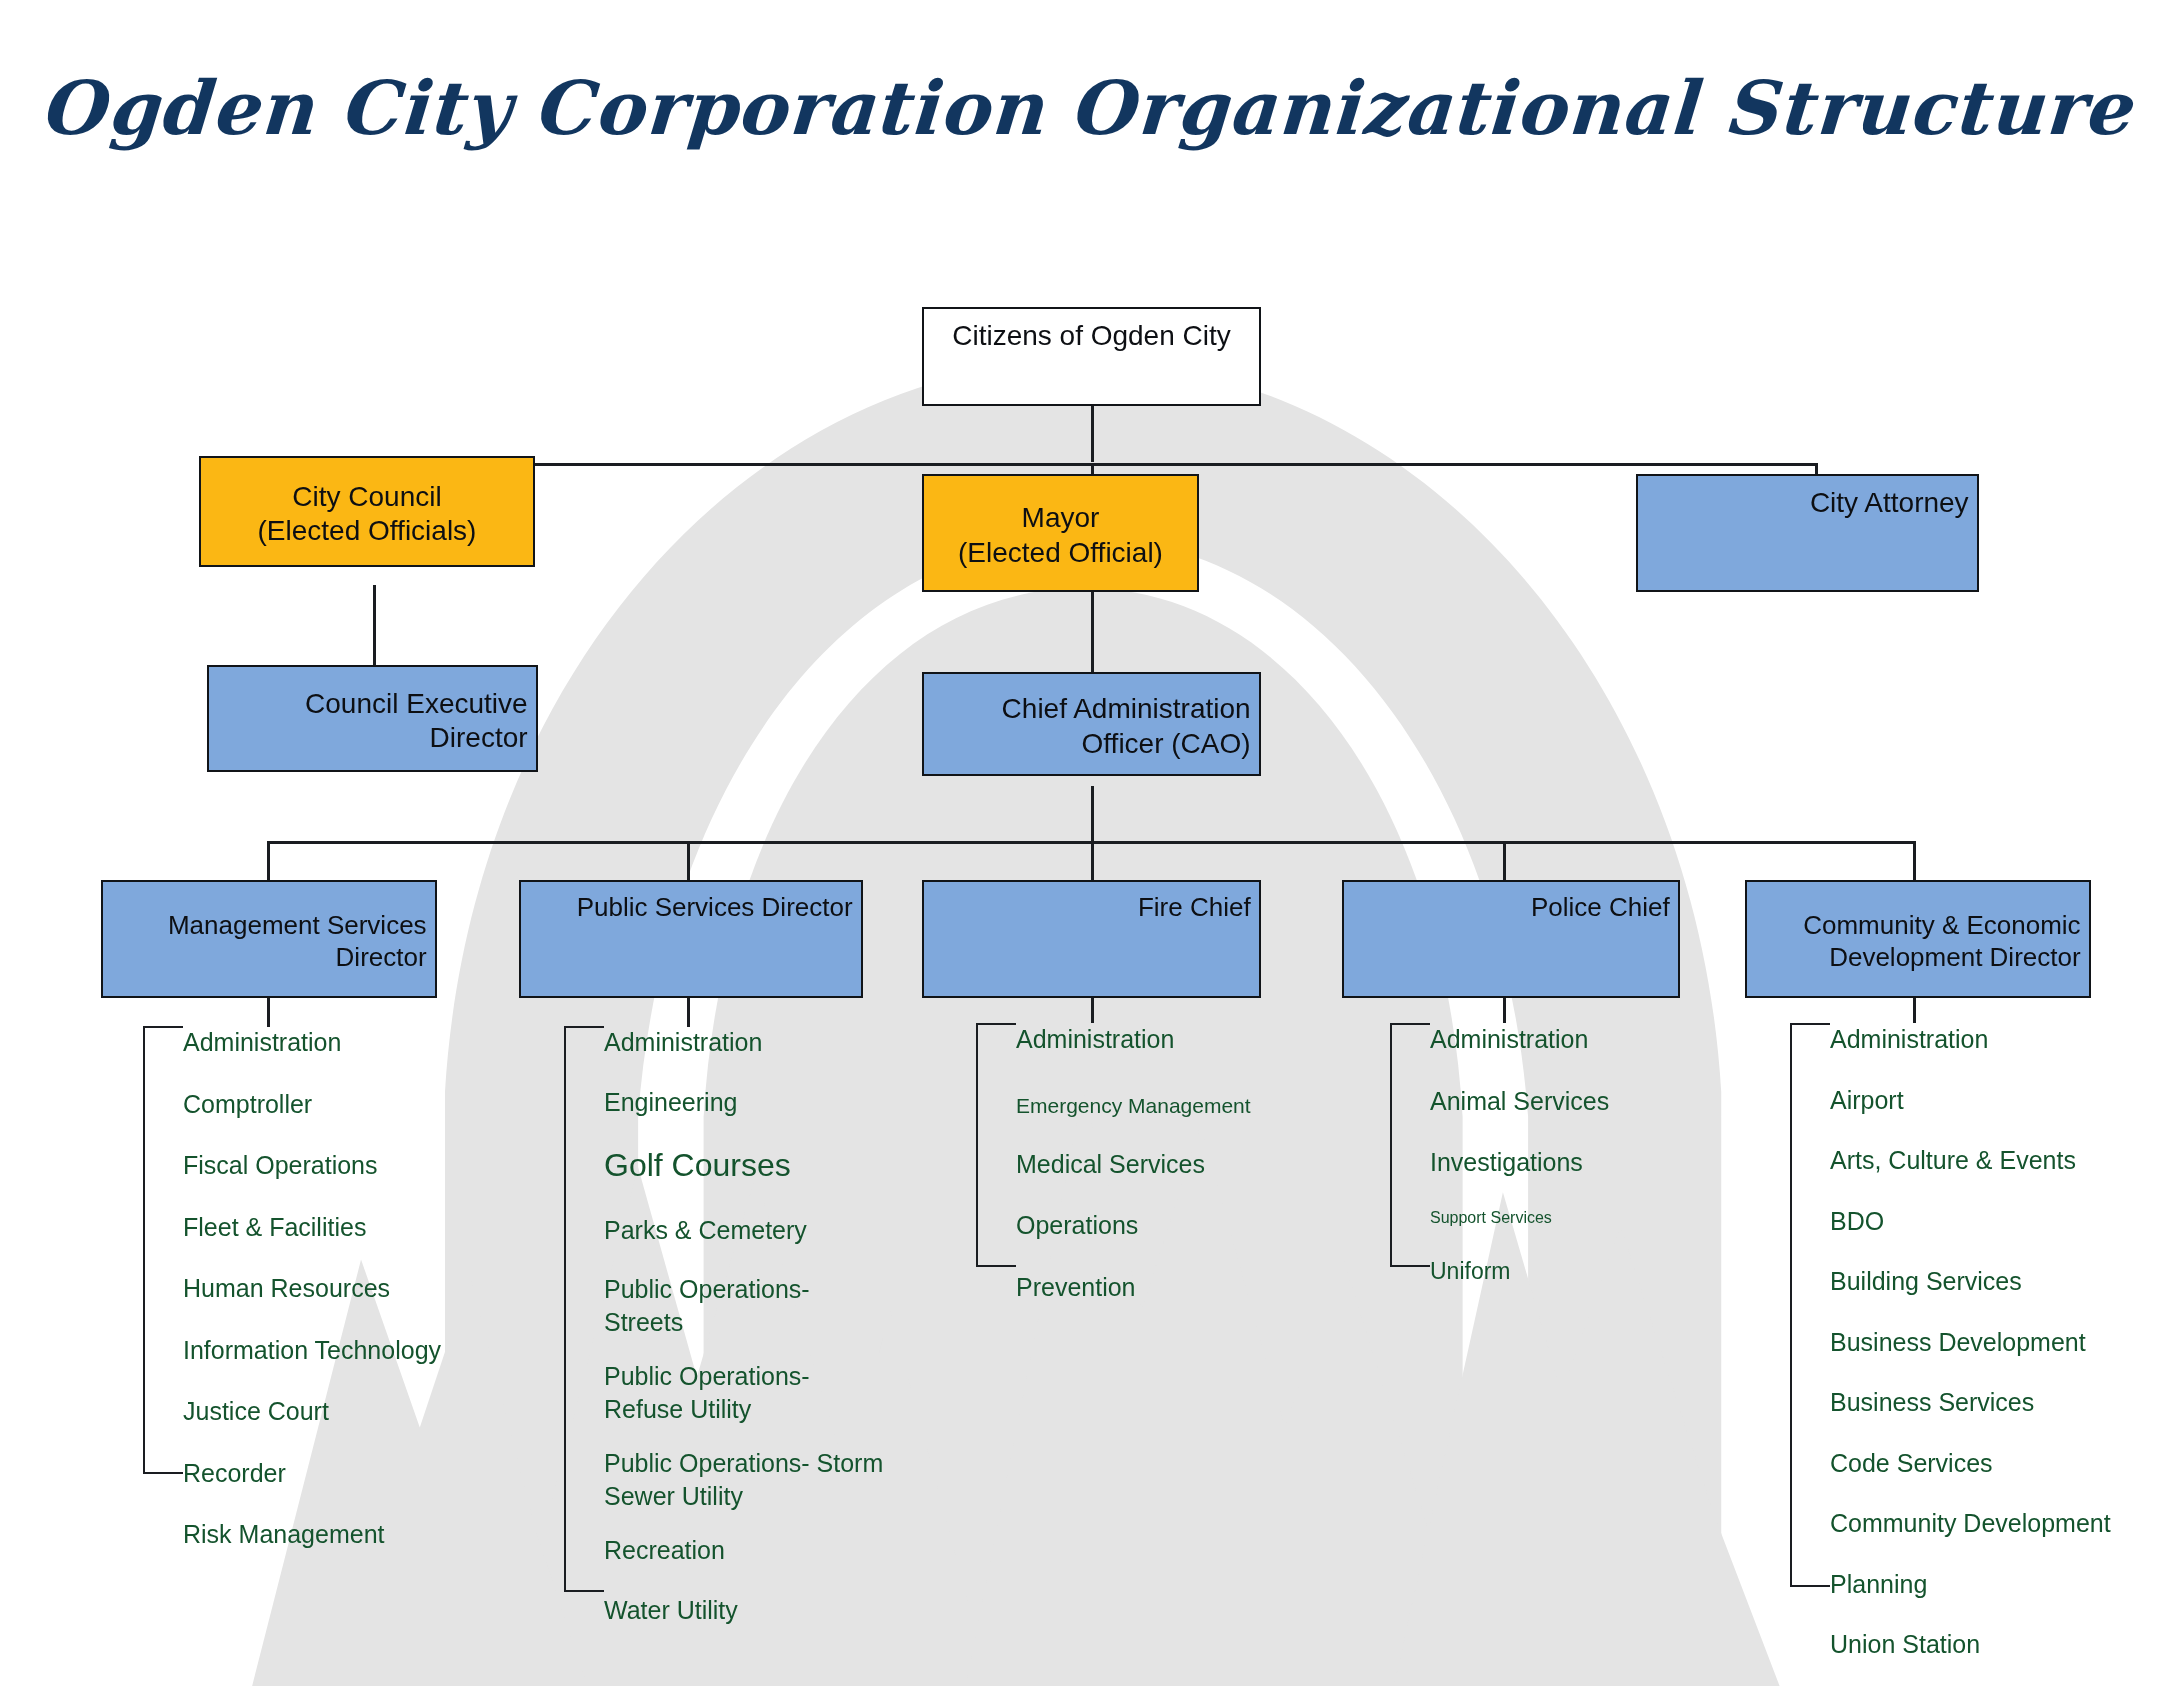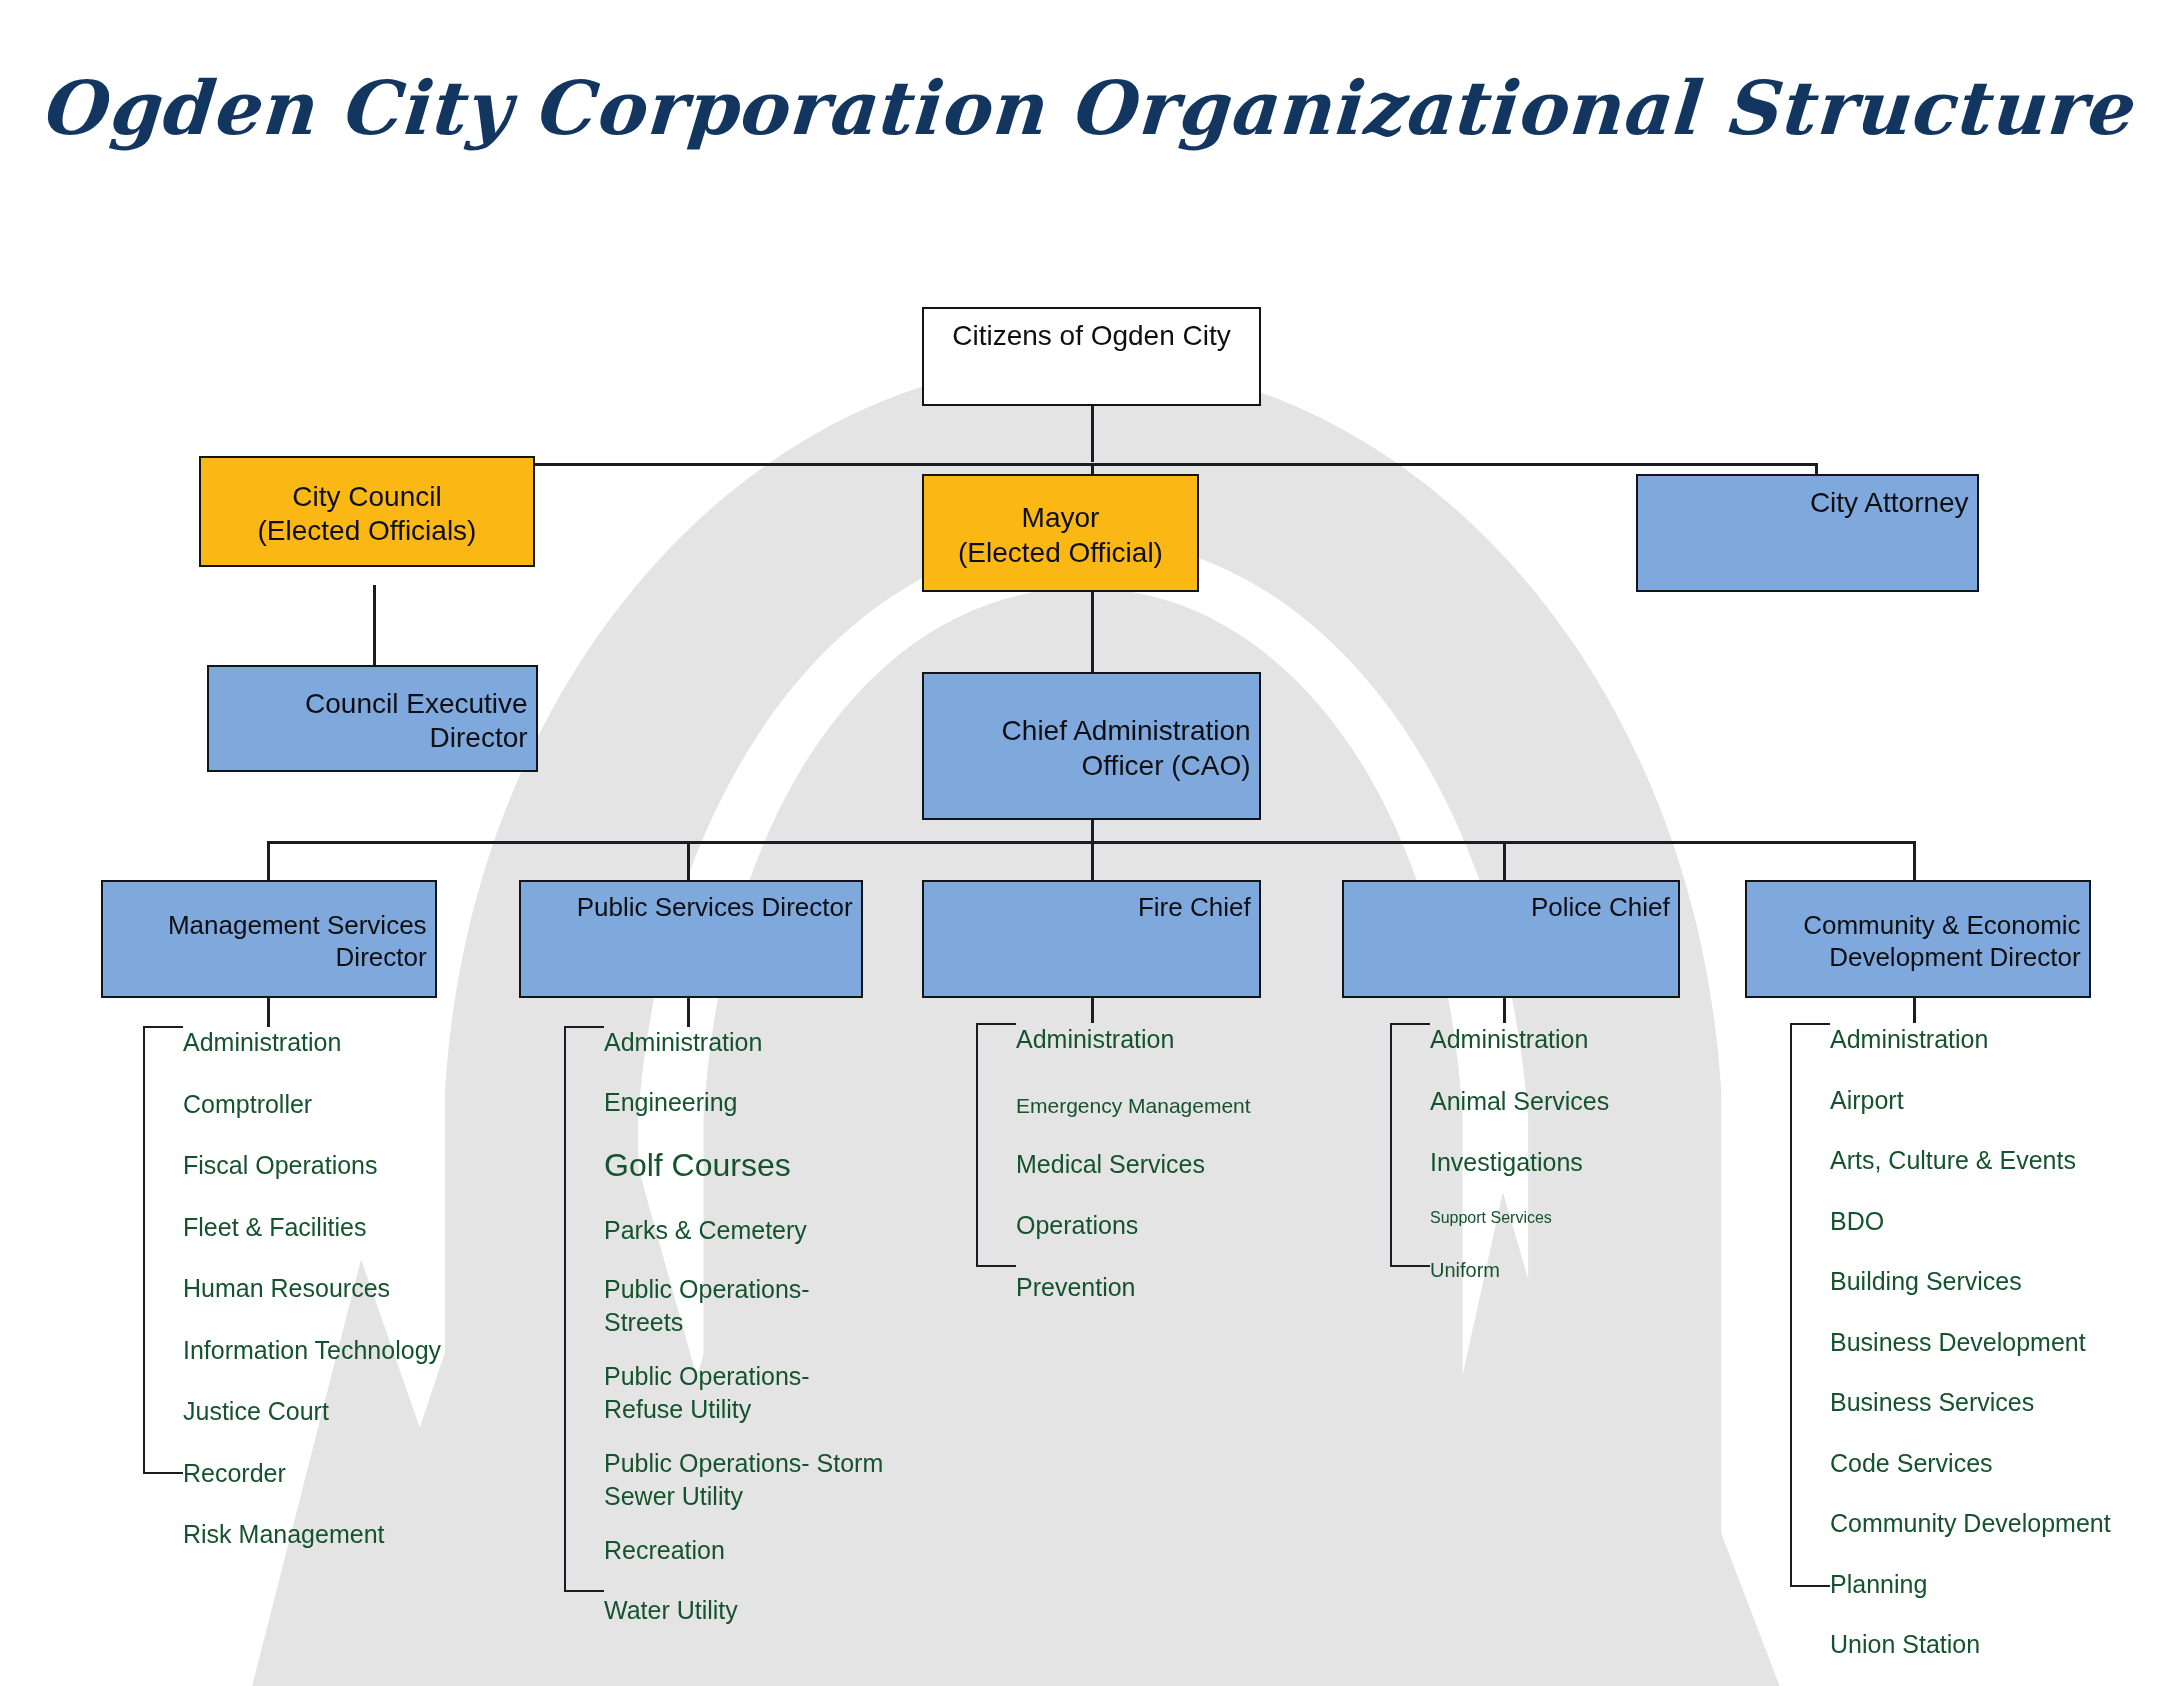--- a/index.html
+++ b/index.html
@@ -131,21 +131,21 @@
   </div>
 
   <div class="ln vl" style="left:373px; top:585px; height:80px;"></div>
   <div class="ln vl" style="left:1091px; top:592px; height:80px;"></div>
 
   <div class="node blue" style="left:207px; top:665px; width:331px; height:107px; font-size:28px; flex-direction:column;">
     <span>Council Executive</span>
     <span>Director</span>
   </div>
 
-  <div class="node blue" style="left:922px; top:672px; width:339px; height:148px; font-size:28px; flex-direction:column;">
+  <div class="node blue" style="left:922px; top:672px; width:339px; height:104px; font-size:28px; flex-direction:column;">
     <span>Chief Administration</span>
     <span>Officer (CAO)</span>
   </div>
 
   <div class="ln vl" style="left:1091px; top:786px; height:55px;"></div>
   <div class="ln hl" style="left:267px; top:841px; width:1648px;"></div>
   <div class="ln vl" style="left:267px; top:841px; height:39px;"></div>
   <div class="ln vl" style="left:687px; top:841px; height:39px;"></div>
   <div class="ln vl" style="left:1091px; top:841px; height:39px;"></div>
   <div class="ln vl" style="left:1503px; top:841px; height:39px;"></div>
@@ -220,21 +220,21 @@
     </div>
   </div>
 
   <div class="leafgroup" style="left:1390px; top:1023px; width:353px;">
     <div class="bracket" style="height:244px;"></div>
     <div class="leaf-items" style="width:311px;">
       <div class="leaf" style="font-size:25px; margin-bottom:29px;">Administration</div>
       <div class="leaf" style="font-size:25px; margin-bottom:29px;">Animal Services</div>
       <div class="leaf" style="font-size:25px; margin-bottom:29px;">Investigations</div>
       <div class="leaf" style="font-size:16px; margin-bottom:29px;">Support Services</div>
-      <div class="leaf" style="font-size:20px;">Uniform</div>
+      <div class="leaf" style="font-size:23px;">Uniform</div>
     </div>
   </div>
 
   <div class="leafgroup" style="left:1790px; top:1023px; width:386px;">
     <div class="bracket" style="height:564px;"></div>
     <div class="leaf-items" style="width:336px;">
       <div class="leaf" style="font-size:25px; margin-bottom:28px;">Administration</div>
       <div class="leaf" style="font-size:25px; margin-bottom:28px;">Airport</div>
       <div class="leaf" style="font-size:25px; margin-bottom:28px;">Arts, Culture &amp; Events</div>
       <div class="leaf" style="font-size:25px; margin-bottom:28px;">BDO</div>

